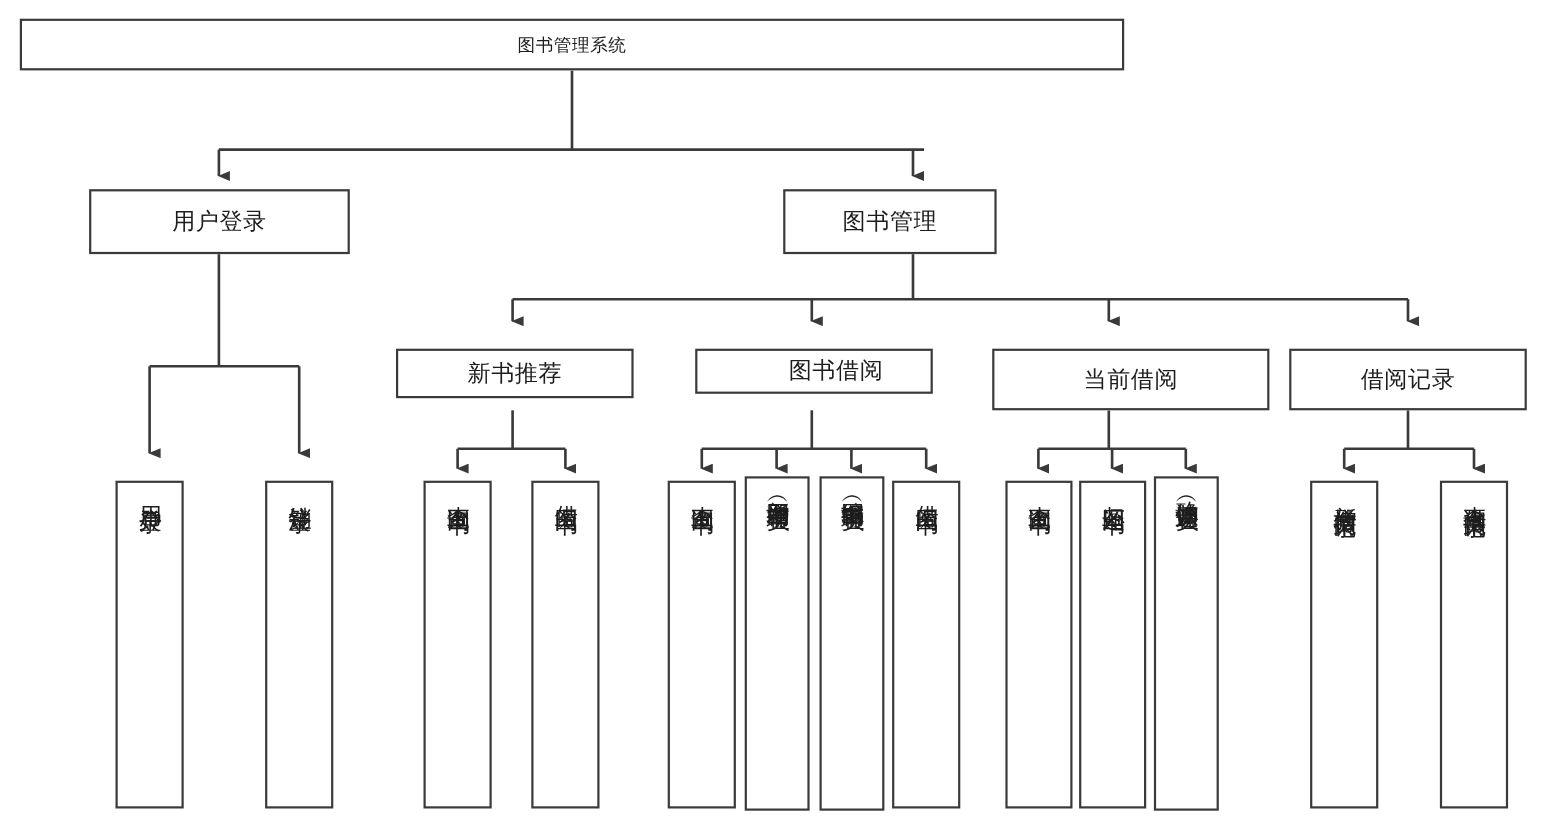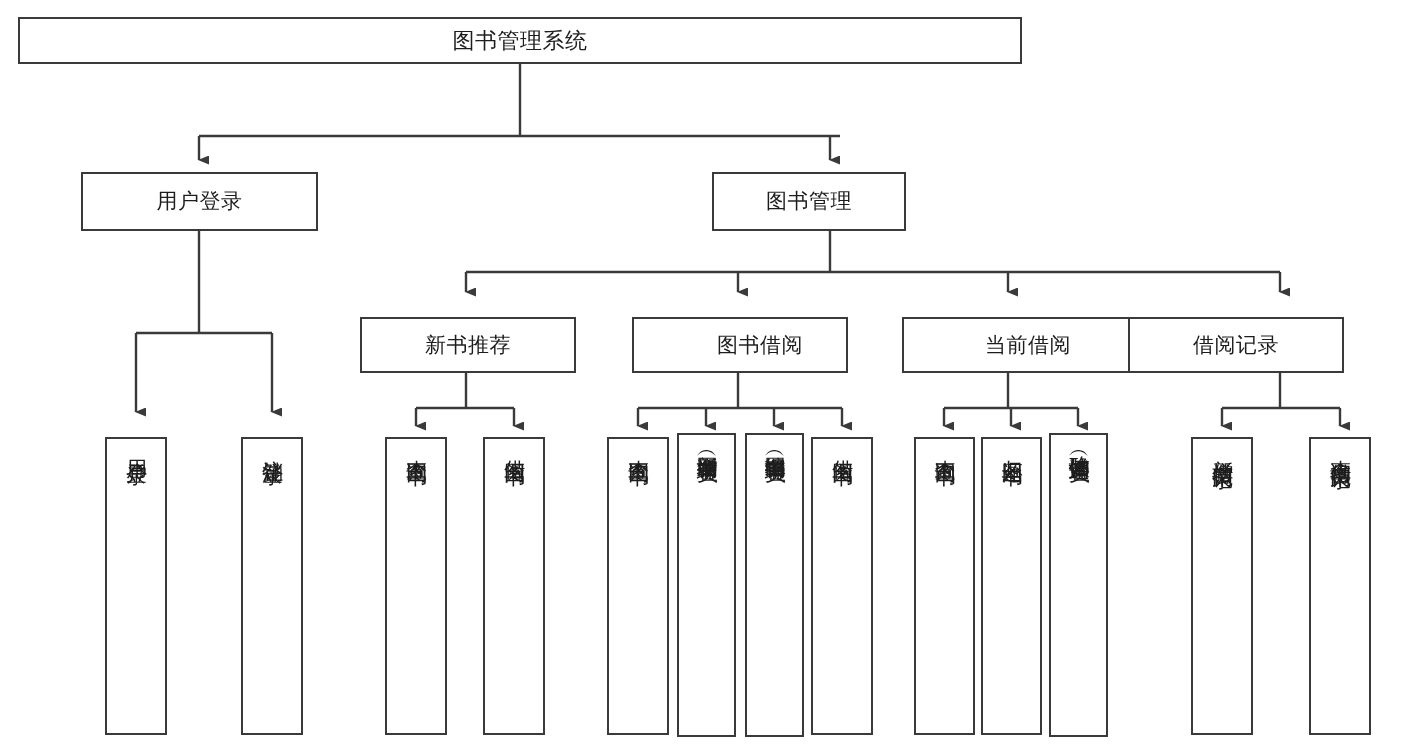--- a/index.html
+++ b/index.html
@@ -42,21 +42,21 @@
     white-space: pre;
     line-height: 1.08;
     letter-spacing: 0.5px;
   }
   
   .node.horiz .node-label {
     font-size: 21px;
     text-align: center;
   }
   .node.root .node-label {
-    font-size: 22px;
+    font-size: 16px;
   }
   
   .node.vert {
     align-items: flex-start;
     justify-content: center;
     padding-top: 4px;
   }
   .node.vert .node-label {
     writing-mode: vertical-rl;
     text-orientation: upright;
@@ -141,33 +141,33 @@
   </div>
 
   <div class="node horiz" style="left:81px; top:172px; width:237px; height:59px;">
     <span class="node-label">用户登录</span>
   </div>
 
   <div class="node horiz" style="left:712px; top:172px; width:194px; height:59px;">
     <span class="node-label">图书管理</span>
   </div>
 
-  <div class="node horiz" style="left:360px; top:317px; width:216px; height:56px;">
+  <div class="node horiz" style="left:360px; top:317px; width:216px; height:45px;">
     <span class="node-label">新书推荐</span>
   </div>
 
-  <div class="node horiz" style="left:632px; top:317px; width:216px; height:56px;padding-left:40px;">
+  <div class="node horiz" style="left:632px; top:317px; width:216px; height:41px;padding-left:40px;">
     <span class="node-label">图书借阅</span>
   </div>
 
   <div class="node horiz" style="left:902px; top:317px; width:252px; height:56px;">
     <span class="node-label">当前借阅</span>
   </div>
 
-  <div class="node horiz" style="left:1128px; top:317px; width:216px; height:56px;">
+  <div class="node horiz" style="left:1172px; top:317px; width:216px; height:56px;">
     <span class="node-label">借阅记录</span>
   </div>
 
   <div class="node vert" style="left:105px; top:437px; width:62px; height:298px;">
     <span class="node-label">用户登录</span>
   </div>
 
   <div class="node vert" style="left:241px; top:437px; width:62px; height:298px;">
     <span class="node-label">注销登录</span>
   </div>

